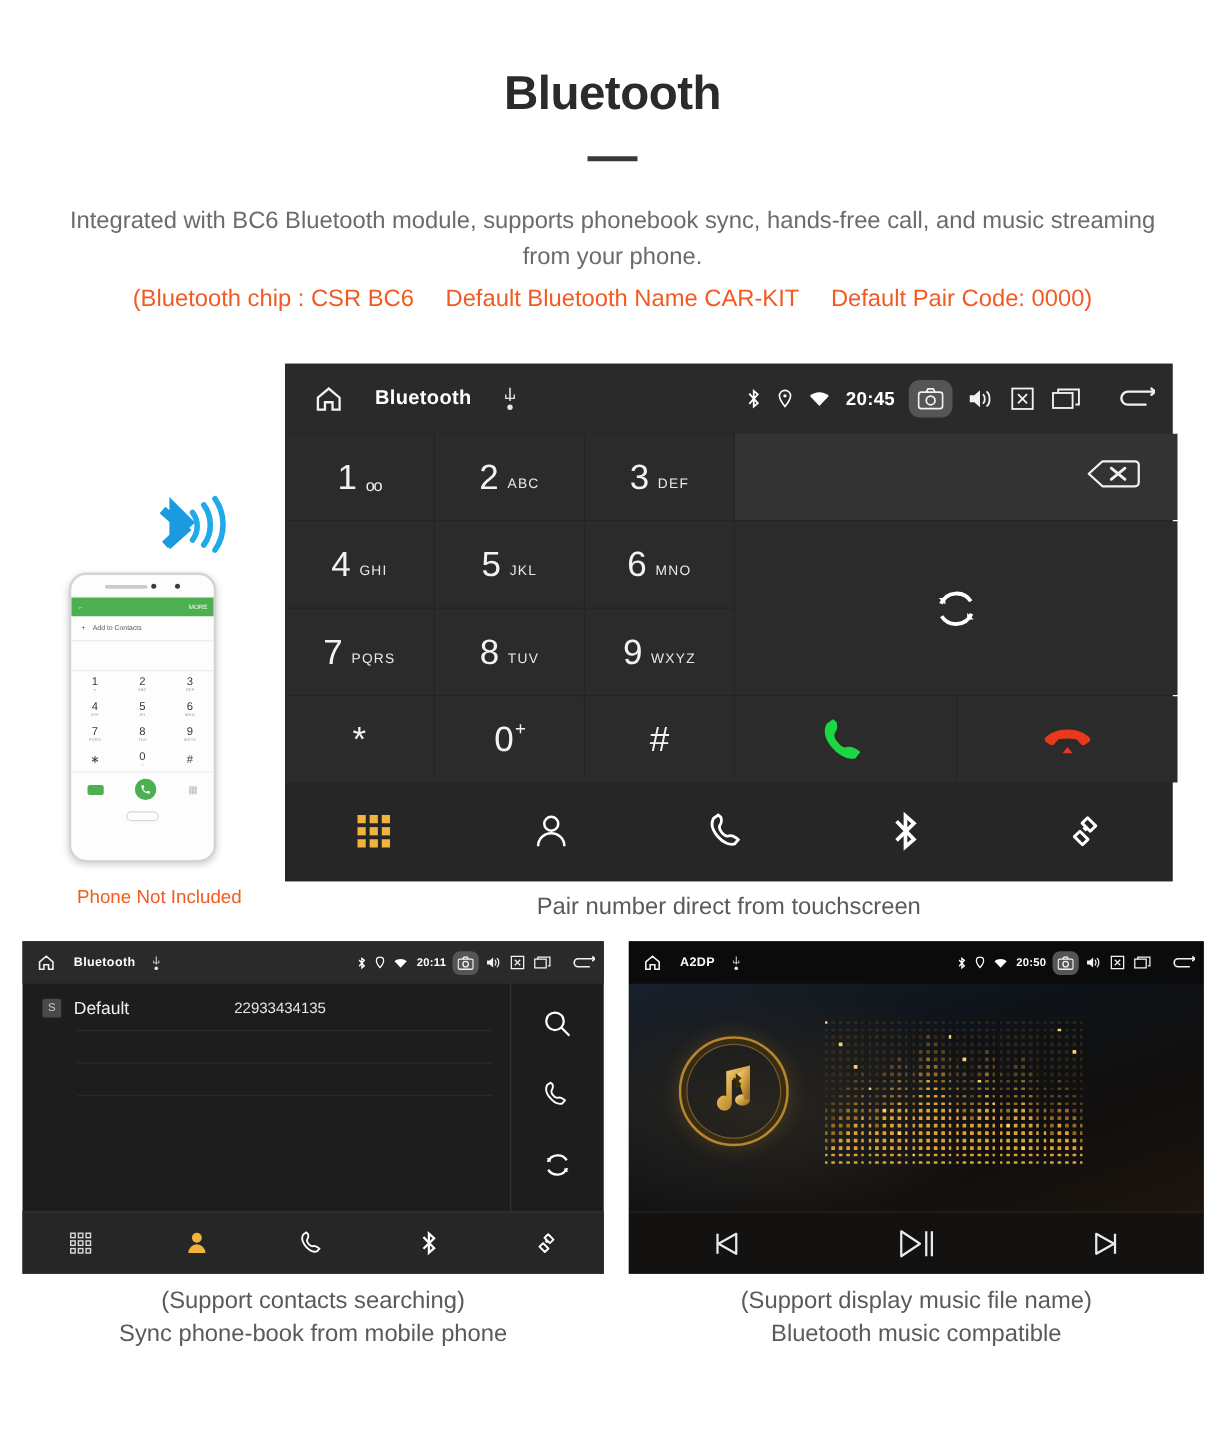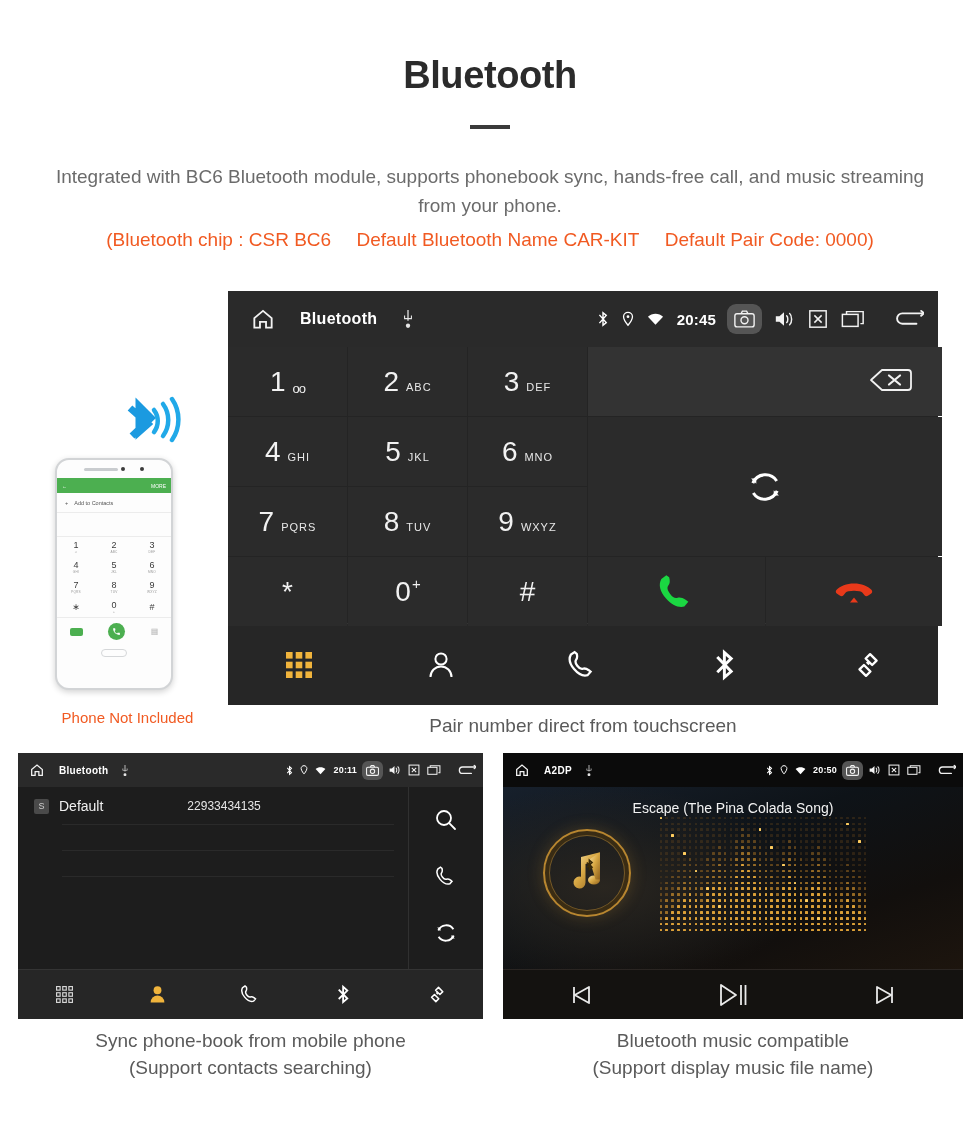--- a/index.html
+++ b/index.html
@@ -625,22 +625,22 @@
           <g fill="none" stroke="#fff" stroke-width="1.9" stroke-linejoin="round">
             <path d="M15.5 4.2 20.8 9.5 17.2 13 11.9 7.7z"></path>
             <path d="M10.5 13 15.8 18.3 12.2 21.8 6.9 16.5z"></path>
             <path d="M12.8 10.4 14.9 12.5"></path>
           </g>
         </svg>
     </span>
   </div>
 </div>
 <div class="caption" style="left:18px; top:1028px; width:465px;">
+  <div>(Support contacts searching)</div>
   <div>Sync phone-book from mobile phone</div>
-  <div>(Support contacts searching)</div>
 </div>
 
 <div class="mu-unit">
   <div class="statusbar small" style="background:#0b0b0b">
     <span class="sb-icon">
       <svg width="16" height="16" viewBox="0 0 24 24">
           <path fill="none" stroke="#f2f2f2" stroke-width="1.9" d="M4 11.2 12 4.5l8 6.7V20h-5.2v-5.4H9.2V20H4z"></path>
         </svg>
     </span>
     <span class="sb-title">A2DP</span>
@@ -696,21 +696,20 @@
       <span class="sb-icon" style="margin-left:7px">
         <svg width="21" height="13" viewBox="0 0 36 22">
             <path fill="none" stroke="#f2f2f2" stroke-width="2.3" stroke-linecap="round" d="M34 5H13a5.5 5.5 0 0 0 0 11h15"></path>
             <path fill="none" stroke="#f2f2f2" stroke-width="2.3" stroke-linecap="round" d="M33 2.4 36 5l-3 2.6"></path>
           </svg>
       </span>
     </span>
   </div>
 
   <div class="mu-body">
-    <div class="mu-track">Escape (The Pina Colada Song)</div>
     <div class="mu-disc">
       <svg width="52" height="52" viewBox="0 0 52 52">
         <defs>
           <linearGradient id="gold" x1="0" y1="0" x2="1" y2="1">
             <stop offset="0%" stop-color="#f7e3a8"></stop>
               <stop offset="45%" stop-color="#d9a945"></stop>
               <stop offset="100%" stop-color="#8d5f1b"></stop>
           </linearGradient>
         </defs>
         <path fill="url(#gold)" d="M20 10 38 5.5v7.5L24.5 17v18.5a6 6 0 1 1-4.5-5.8z"></path>
@@ -1456,15 +1455,15 @@
         </svg>
     </span>
     <span class="ctl">
       <svg width="26" height="24" viewBox="0 0 26 24">
           <path fill="none" stroke="#eaeaea" stroke-width="1.8" stroke-linejoin="round" d="M19 4v16M4 4l14.2 8L4 20z"></path>
         </svg>
     </span>
   </div>
 </div>
 <div class="caption" style="left:503px; top:1028px; width:460px;">
+  <div>(Support display music file name)</div>
   <div>Bluetooth music compatible</div>
-  <div>(Support display music file name)</div>
 </div>
 
 </body></html>

